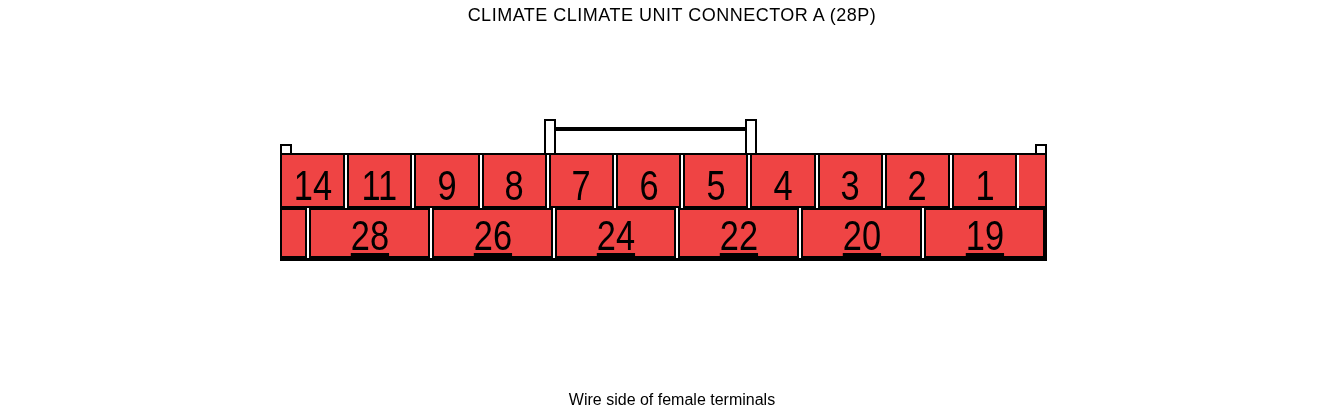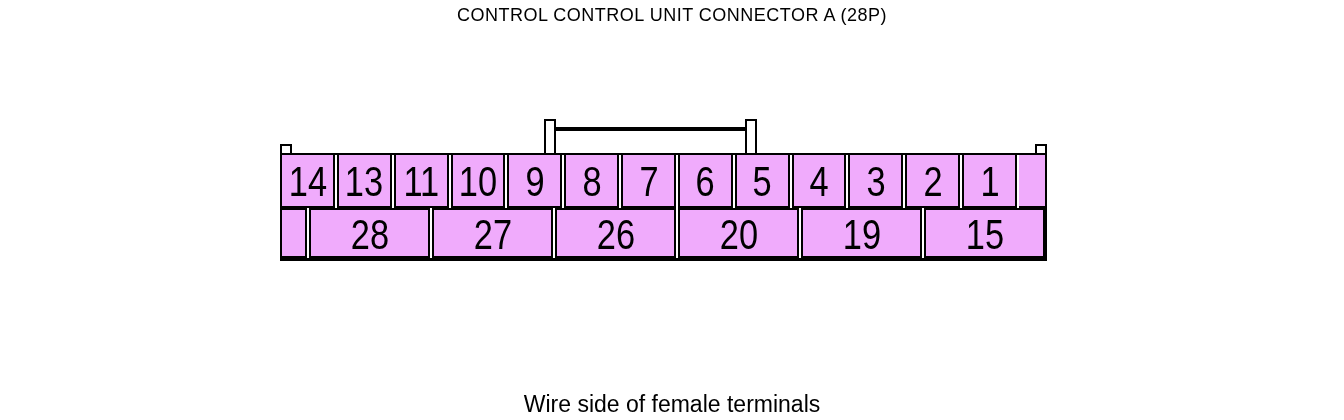--- a/index.html
+++ b/index.html
@@ -24,21 +24,21 @@
     font-size: 18px;
     letter-spacing: 0.5px;
     white-space: pre;
   }
   .caption {
     position: absolute;
     top: 391px;
     left: 0;
     width: 100%;
     text-align: center;
-    font-size: 23px;
+    font-size: 16px;
     white-space: pre;
   }
   .connector {
     position: absolute;
     left: 280px;
     top: 119px;
     width: 767px;
     height: 142px;
   }
   
@@ -84,27 +84,27 @@
     box-sizing: border-box;
     border: 2px solid #000;
     border-bottom-width: 3px;
     background: #ffffff;
   }
   .row {
     display: flex;
     gap: 2px;
   }
   .row-top { height: 53px; }
-  .row-bottom { height: 50px; }
+  .row-bottom { height: 50px; text-decoration: underline; }
   .cell {
     box-sizing: border-box;
     border: 2px solid #000;
-    background: #f0abfc;
+    background: #ef4444;
     display: flex;
-    align-items: center;
+    align-items: flex-end;
     justify-content: center;
     overflow: hidden;
   }
   .row-top .cell {
     flex: 1 1 0;
     border-top: none;
   }
   .row-top .cell:first-child { border-left: none; }
   .row-top .cell-blank {
     flex: 0 0 26px;
@@ -120,41 +120,35 @@
     font-size: 43px;
     line-height: 1;
     transform: scaleX(0.8);
     position: relative;
     top: 1px;
   }
 </style>
 </head>
 <body>
 
-<div class="title">CONTROL CONTROL UNIT CONNECTOR A (28P)</div>
+<div class="title">CLIMATE CLIMATE UNIT CONNECTOR A (28P)</div>
 
 <div class="connector">
   <div class="crossbar"></div>
   <div class="post post-left"></div>
   <div class="post post-right"></div>
   <div class="notch notch-left"></div>
   <div class="notch notch-right"></div>
   <div class="shell">
     <div class="row row-top">
         <div class="cell">
           <span class="num">14</span>
         </div>
         <div class="cell">
-          <span class="num">13</span>
-        </div>
-        <div class="cell">
           <span class="num">11</span>
-        </div>
-        <div class="cell">
-          <span class="num">10</span>
         </div>
         <div class="cell">
           <span class="num">9</span>
         </div>
         <div class="cell">
           <span class="num">8</span>
         </div>
         <div class="cell">
           <span class="num">7</span>
         </div>
@@ -177,31 +171,31 @@
           <span class="num">1</span>
         </div>
         <div class="cell cell-blank"></div>
       </div>
     <div class="row row-bottom">
         <div class="cell cell-blank"></div>
         <div class="cell">
           <span class="num">28</span>
         </div>
         <div class="cell">
-          <span class="num">27</span>
-        </div>
-        <div class="cell">
           <span class="num">26</span>
         </div>
         <div class="cell">
+          <span class="num">24</span>
+        </div>
+        <div class="cell">
+          <span class="num">22</span>
+        </div>
+        <div class="cell">
           <span class="num">20</span>
         </div>
         <div class="cell">
           <span class="num">19</span>
-        </div>
-        <div class="cell">
-          <span class="num">15</span>
         </div>
       </div>
   </div>
 </div>
 
 <div class="caption">Wire side of female terminals</div>
 
 </body></html>

